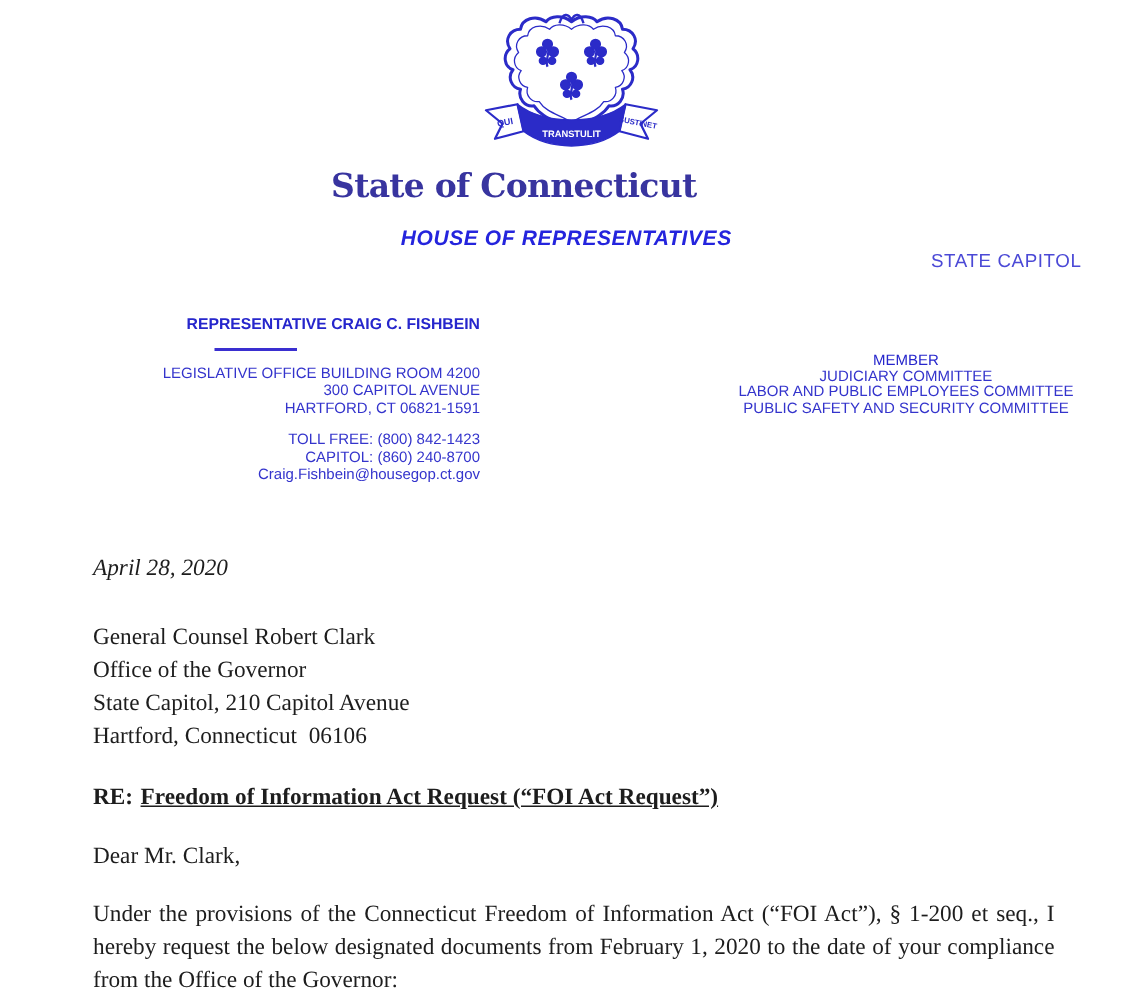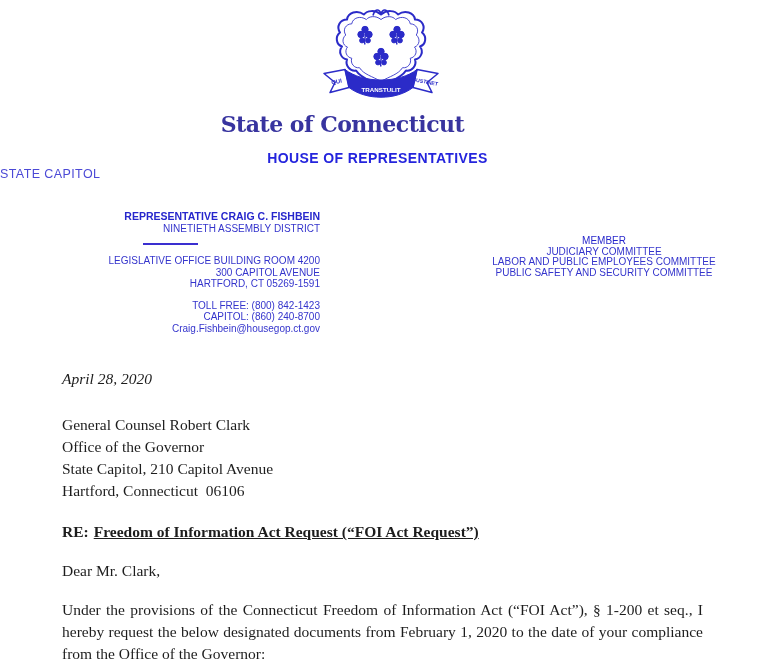--- a/index.html
+++ b/index.html
@@ -5,22 +5,22 @@
   html,body{margin:0;padding:0;background:#ffffff;}
   #page{position:relative;width:763px;height:670px;background:#ffffff;overflow:hidden;
         font-family:"Liberation Sans",sans-serif;}
 
   
   .seal-wrap{position:absolute;left:321px;top:6px;width:120px;height:101px;}
   .state-title{position:absolute;left:0;top:111px;width:685px;text-align:center;
       font-family:"DejaVu Serif",serif;font-weight:bold;font-size:22px;letter-spacing:-0.5px;
       color:#38349f;}
   .chamber{position:absolute;left:0;top:150px;width:755px;text-align:center;
-      font-weight:bold;font-size:14px;letter-spacing:0.4px;color:#2424dd;}
-  .capitol{position:absolute;left:0;top:167px;width:721px;text-align:left;
+      font-weight:bold;font-size:14px;letter-spacing:0.4px;color:#2424dd;font-style:italic;}
+  .capitol{position:absolute;left:0;top:167px;width:721px;text-align:right;
       font-size:12.5px;letter-spacing:0.4px;color:#4b49d6;}
 
   
   .left-block{position:absolute;left:20px;top:211px;width:300px;text-align:right;
       color:#3434cc;font-size:10px;line-height:11.5px;}
   .left-block .rep-name{font-weight:bold;font-size:10.5px;color:#2626cc;}
   .rule{width:55px;height:0;border-top:2px solid #3a2fd0;margin:9px auto 10px auto;}
   .grp-gap{height:10px;}
 
   
@@ -100,25 +100,24 @@
       </g>
     </svg>
   </div>
 
   <div class="state-title">State of Connecticut</div>
   <div class="chamber">HOUSE OF REPRESENTATIVES</div>
   <div class="capitol">STATE CAPITOL</div>
 
   <div class="left-block">
     <div class="rep-name">REPRESENTATIVE CRAIG C. FISHBEIN</div>
-    <div>NINETIETH ASSEMBLY DISTRICT</div>
     <div class="rule"></div>
     <div>LEGISLATIVE OFFICE BUILDING ROOM 4200</div>
     <div>300 CAPITOL AVENUE</div>
-    <div>HARTFORD, CT 05269-1591</div>
+    <div>HARTFORD, CT 06821-1591</div>
     <div class="grp-gap"></div>
     <div>TOLL FREE: (800) 842-1423</div>
     <div>CAPITOL: (860) 240-8700</div>
     <div>Craig.Fishbein@housegop.ct.gov</div>
   </div>
 
   <div class="right-block">
     <div class="member">MEMBER</div>
     <div>JUDICIARY COMMITTEE</div>
     <div>LABOR AND PUBLIC EMPLOYEES COMMITTEE</div>

